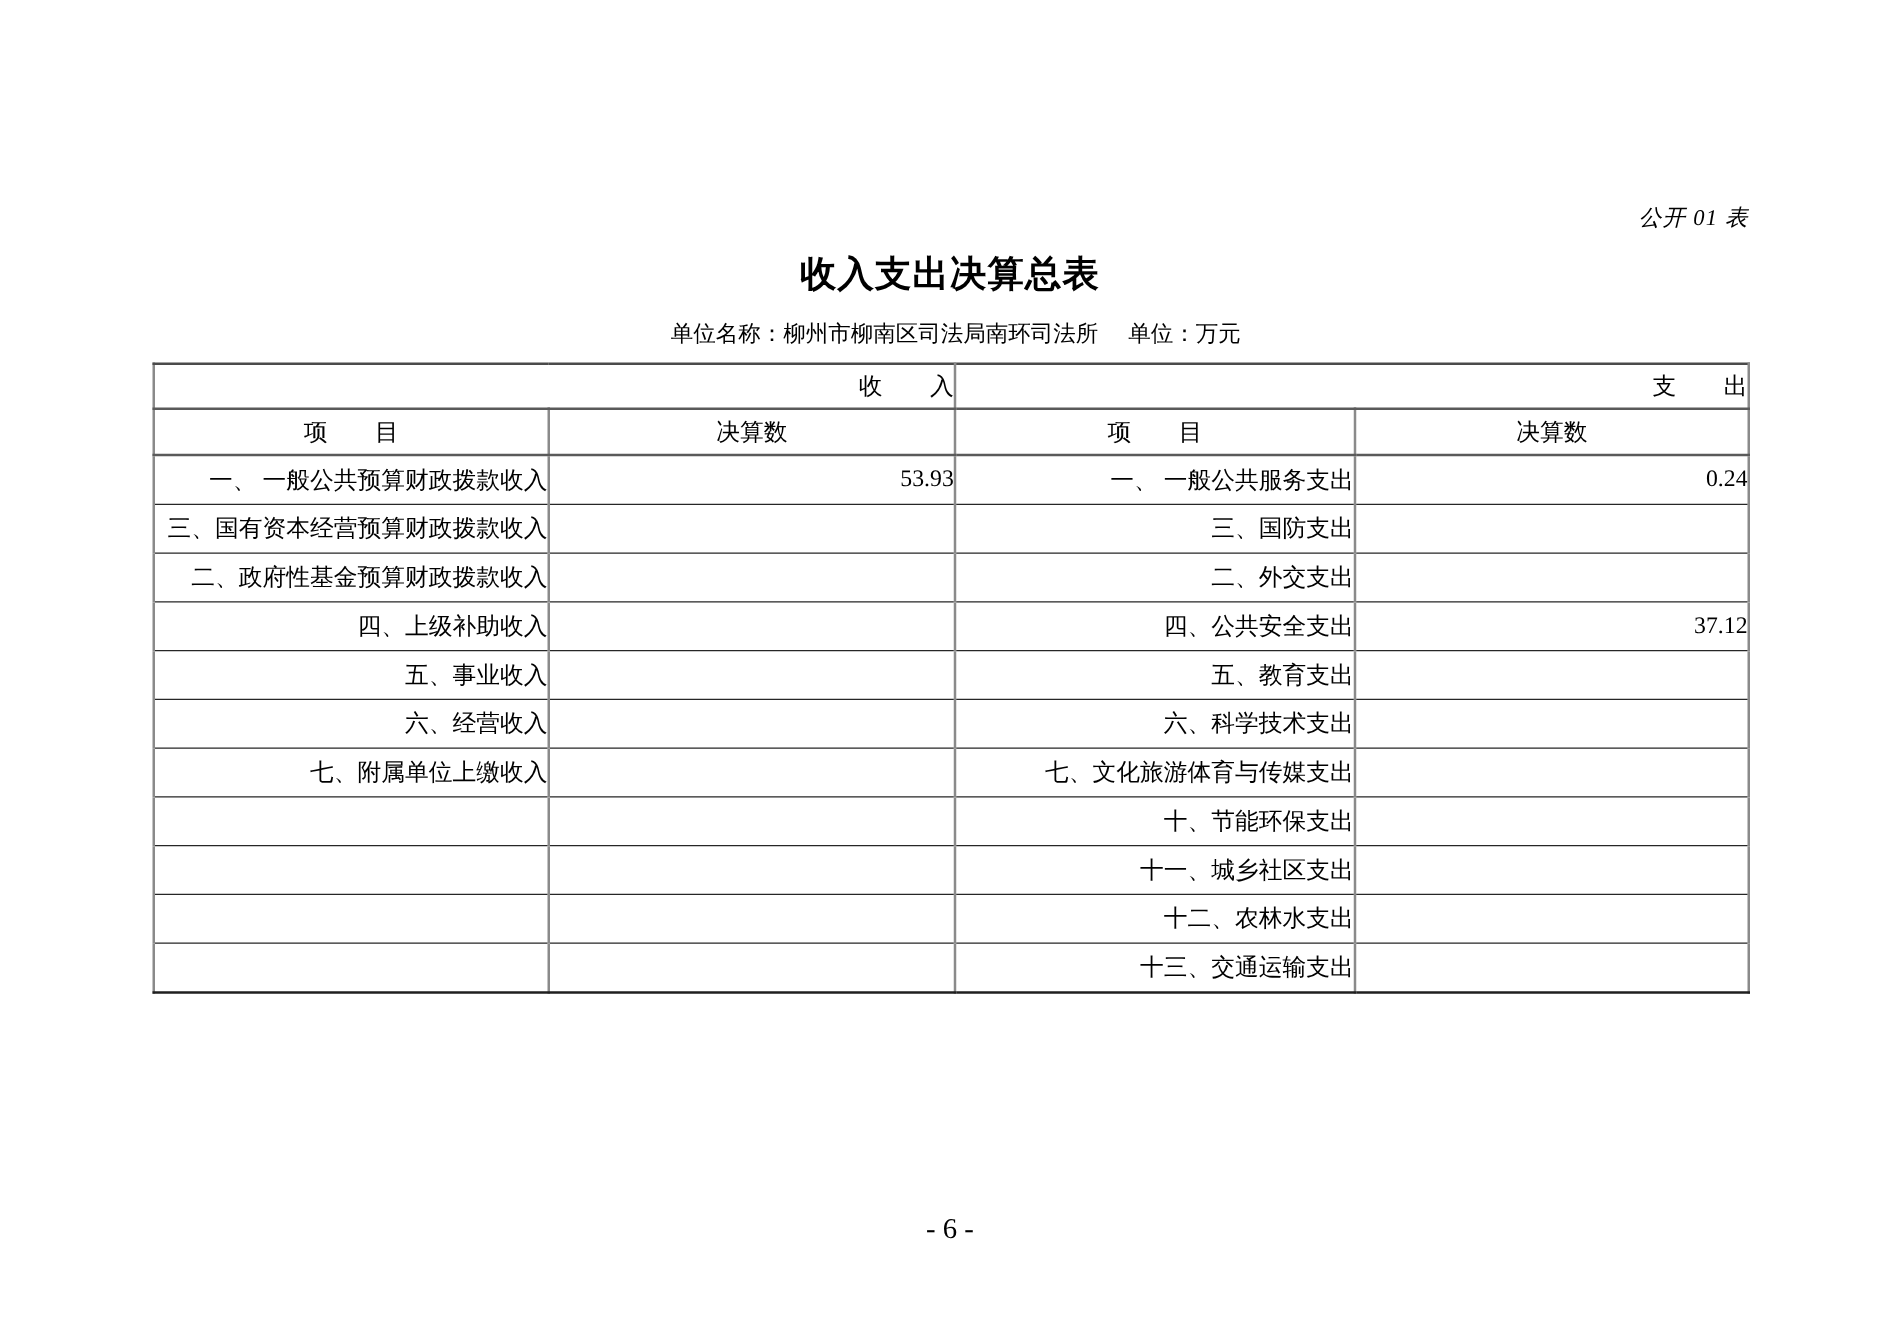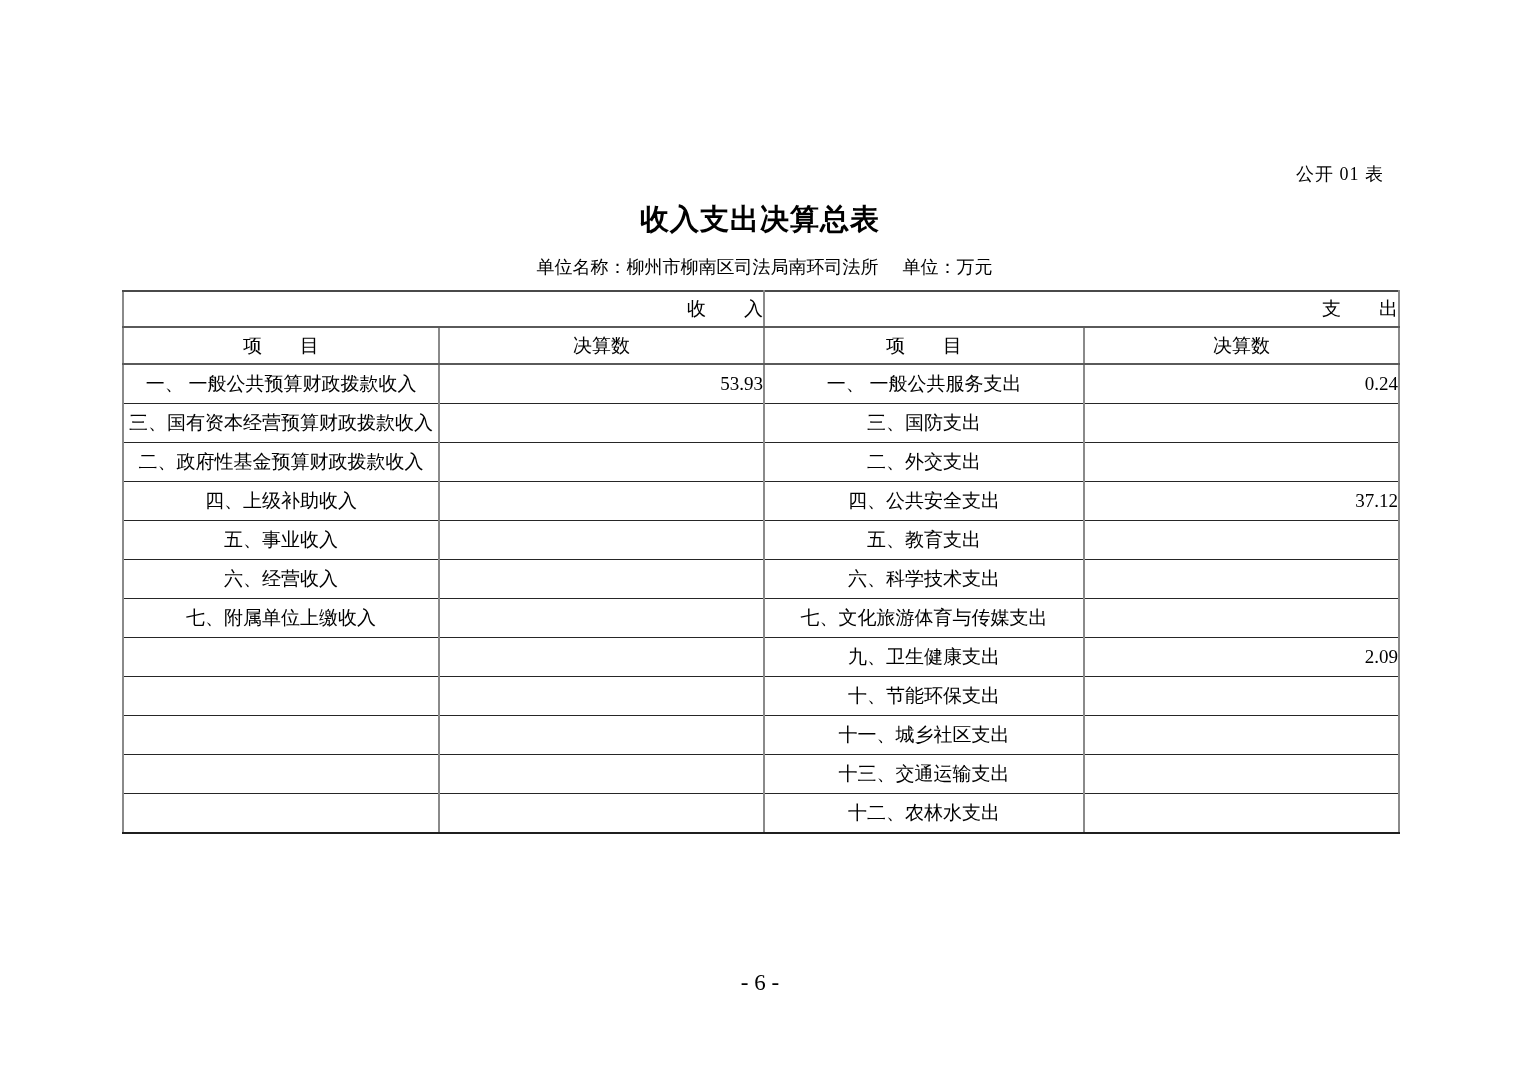--- a/index.html
+++ b/index.html
@@ -9,24 +9,25 @@
     width: 1520px;
     height: 1074px;
     background: #ffffff;
     font-family: "Liberation Serif", "DejaVu Serif", serif;
     color: #000000;
     overflow: hidden;
   }
   .doc-label {
     position: absolute;
     top: 162px;
-    right: 136px;
+    right: 121px;
     font-size: 18px;
     letter-spacing: 1px;
     white-space: pre;
+    font-style: italic;
   }
   .title {
     position: absolute;
     top: 200px;
     left: 0;
     width: 100%;
     text-align: center;
     font-size: 29px;
     font-weight: bold;
     letter-spacing: 1px;
@@ -68,21 +69,21 @@
     border-top: 2px solid #4a4a4a;
     border-bottom: 2px solid #5a5a5a;
   }
   table.summary tr.col-row th {
     height: 35px;
     text-align: center;
     border-bottom: 2px solid #5a5a5a;
   }
   table.summary tbody td { height: 38px; }
   table.summary tbody tr:last-child td { border-bottom: 2px solid #1f1f1f; }
-  td.item { text-align: center; padding-left: 10px; }
+  td.item { text-align: right; padding-left: 10px; }
   td.amount { text-align: right; padding-right: 10px; }
   .page-number {
     position: absolute;
     top: 970px;
     left: 0;
     width: 100%;
     text-align: center;
     font-size: 23px;
     white-space: pre;
   }
@@ -164,52 +165,46 @@
   </tr>
 
   <tr>
     <td class="item">七、附属单位上缴收入</td>
     <td class="amount"></td>
     <td class="item">七、文化旅游体育与传媒支出</td>
     <td class="amount"></td>
   </tr>
 
 
-  <tr>
-    <td class="item"></td>
-    <td class="amount"></td>
-    <td class="item">九、卫生健康支出</td>
-    <td class="amount">2.09</td>
-  </tr>
 
   <tr>
     <td class="item"></td>
     <td class="amount"></td>
     <td class="item">十、节能环保支出</td>
     <td class="amount"></td>
   </tr>
 
   <tr>
     <td class="item"></td>
     <td class="amount"></td>
     <td class="item">十一、城乡社区支出</td>
     <td class="amount"></td>
   </tr>
 
   <tr>
     <td class="item"></td>
     <td class="amount"></td>
+    <td class="item">十二、农林水支出</td>
+    <td class="amount"></td>
+  </tr>
+
+  <tr>
+    <td class="item"></td>
+    <td class="amount"></td>
     <td class="item">十三、交通运输支出</td>
-    <td class="amount"></td>
-  </tr>
-
-  <tr>
-    <td class="item"></td>
-    <td class="amount"></td>
-    <td class="item">十二、农林水支出</td>
     <td class="amount"></td>
   </tr>
 </tbody>
   </table>
 
   <div class="page-number">- 6 -</div>
 
 </div>
 
 </body></html>

